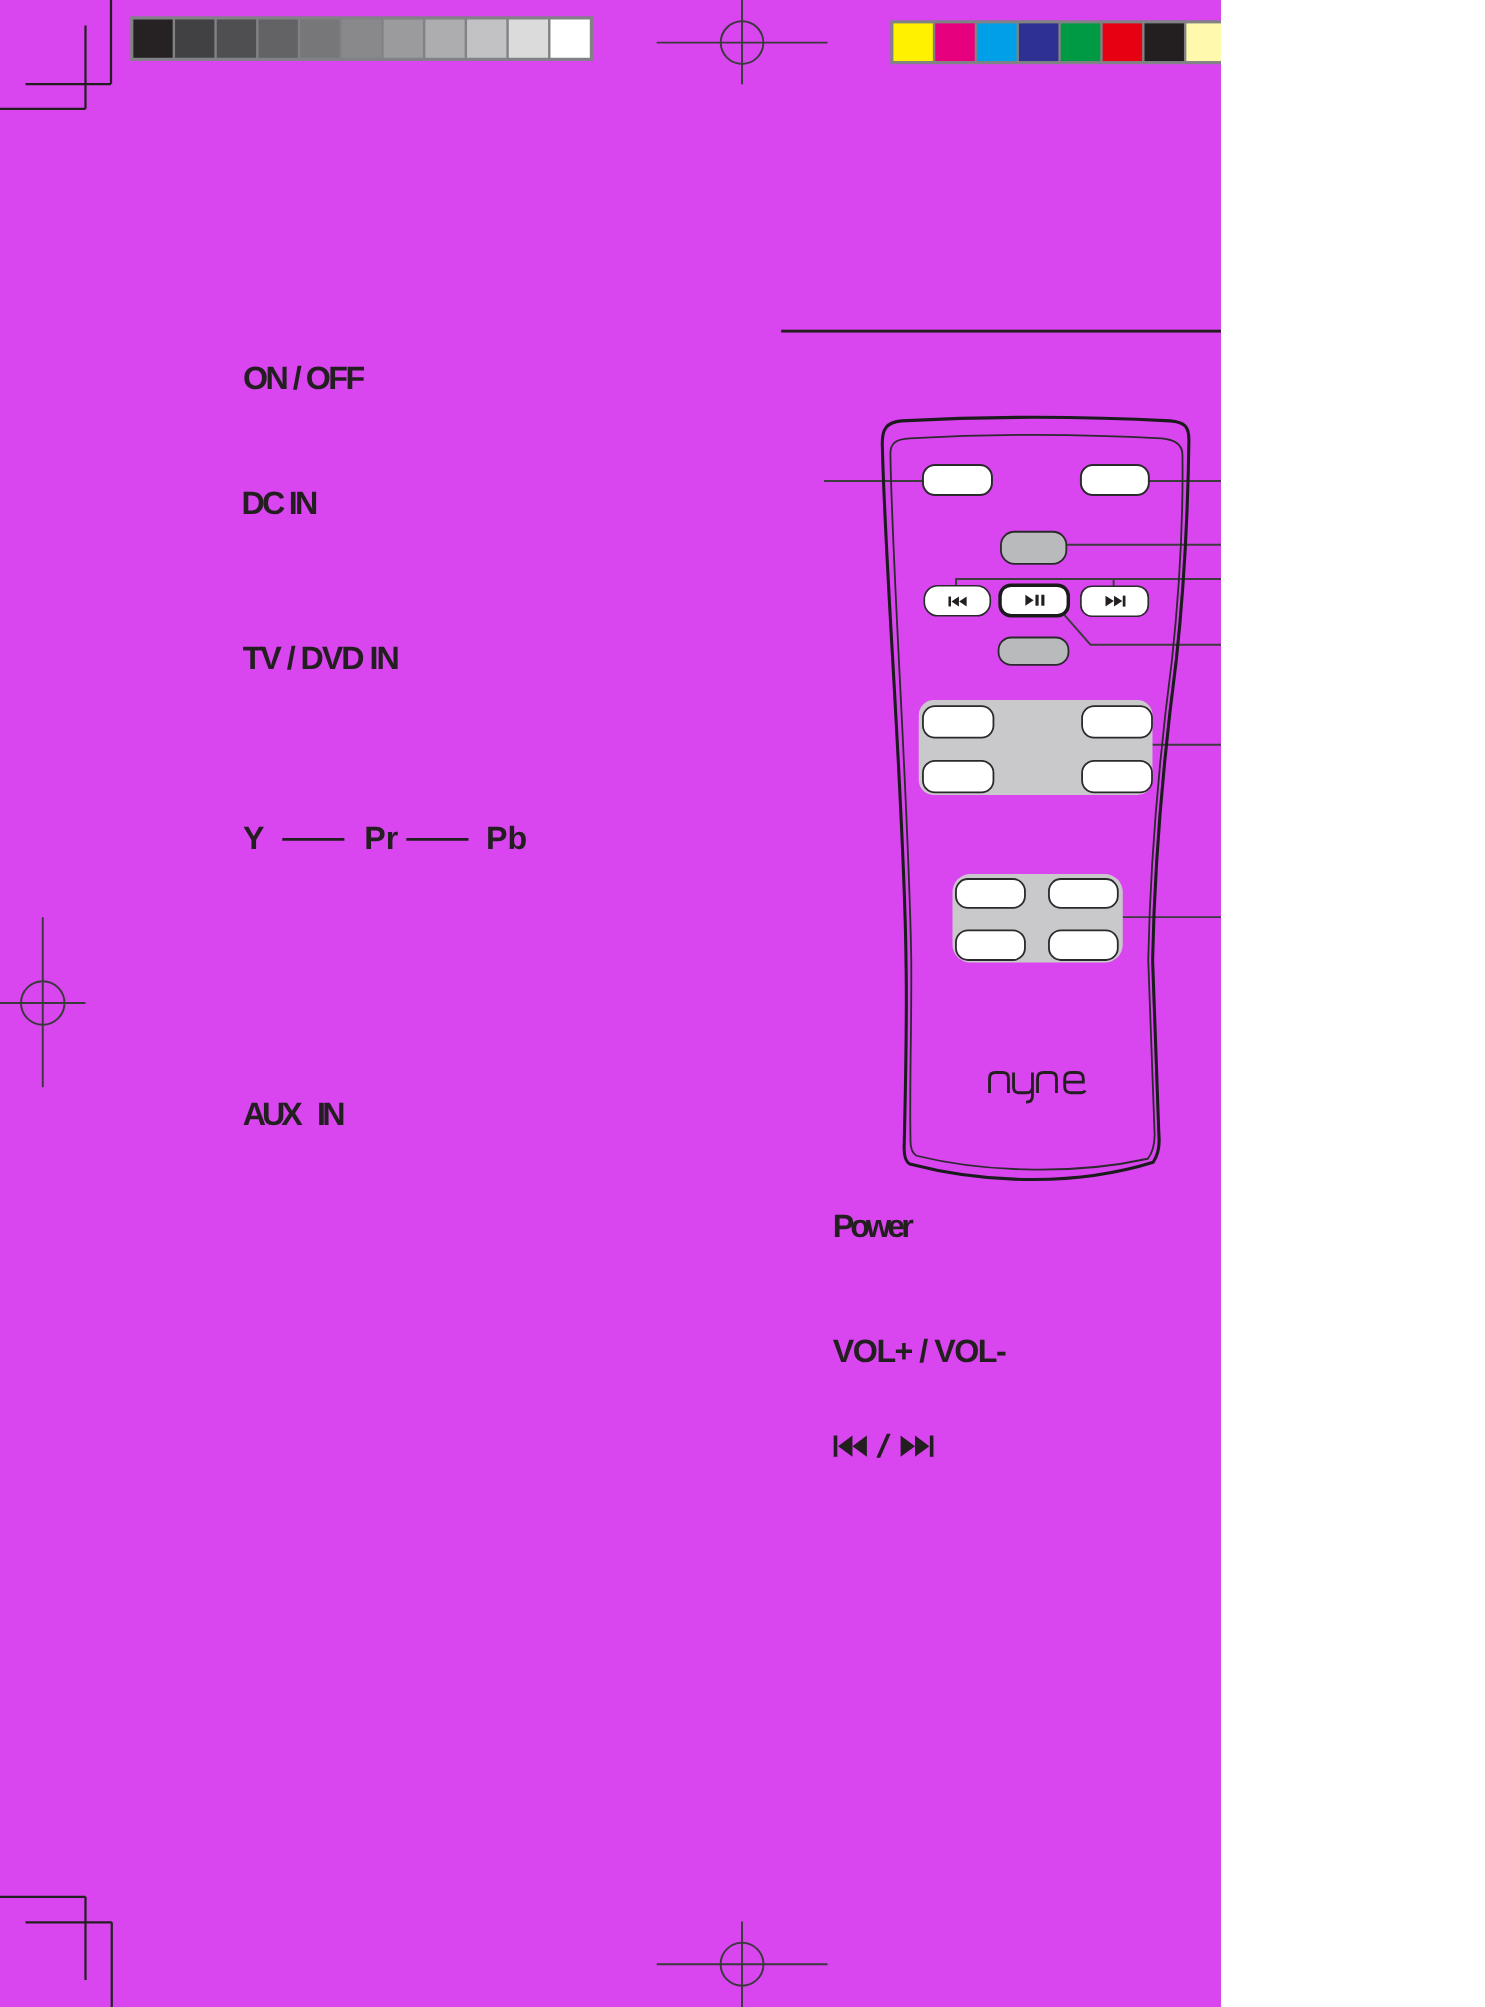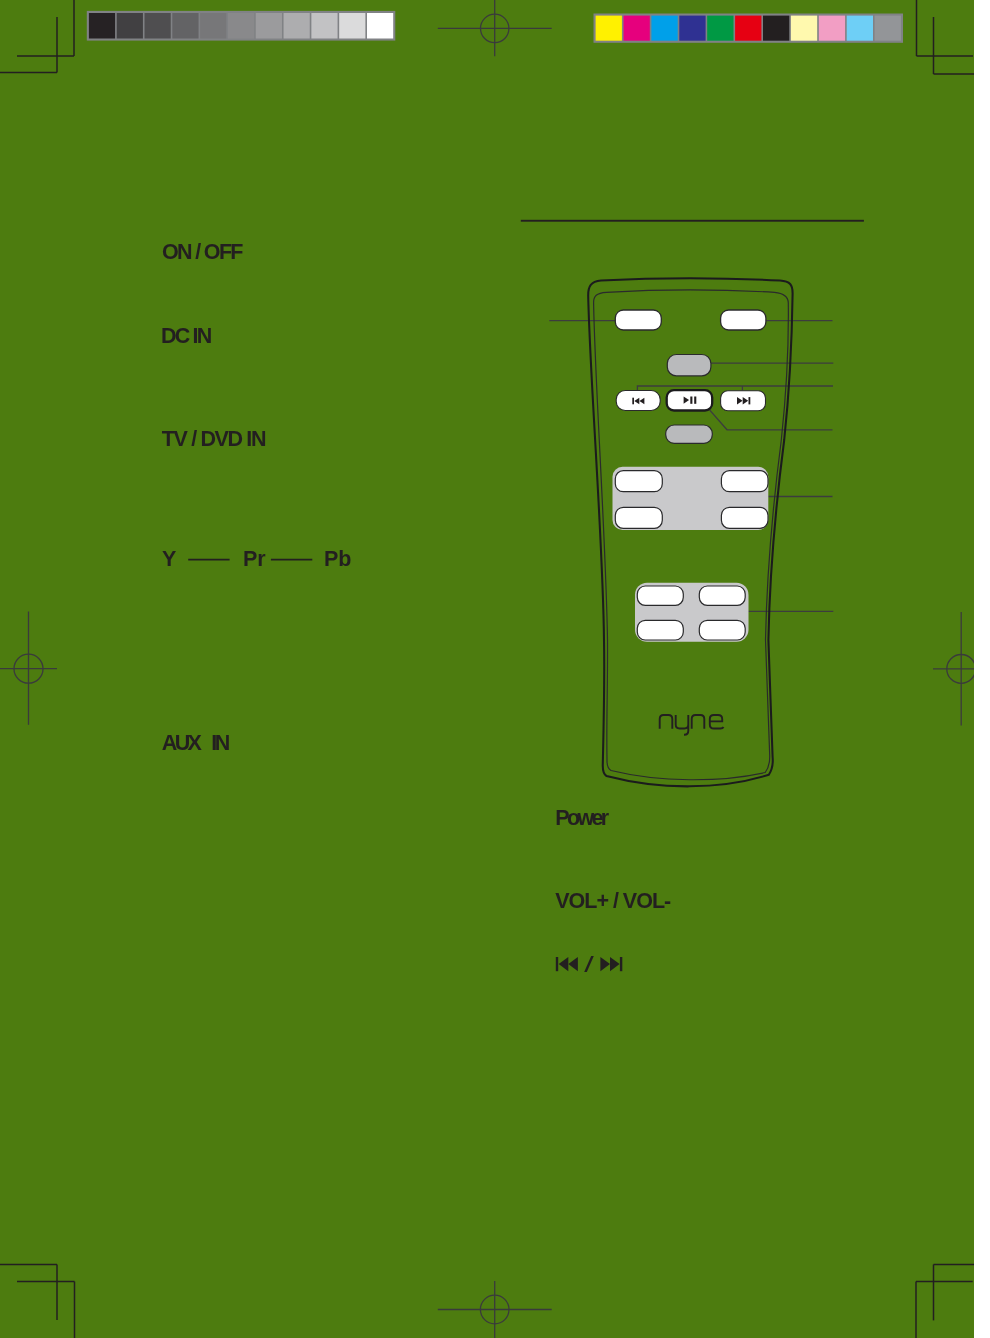--- a/index.html
+++ b/index.html
@@ -1,16 +1,16 @@
 <!DOCTYPE html>
 <html><head>
 <meta charset="utf-8">
 <style>
 html,body{margin:0;padding:0;background:#ffffff;}
-#page{position:relative;width:974px;height:1338px;background:#4d7c0f;overflow:hidden;}
+#page{position:relative;width:814px;height:1338px;background:#d946ef;overflow:hidden;}
 svg{display:block;}
 </style>
 </head>
 <body>
 <div id="page">
 <svg width="990" height="1338" viewBox="0 0 990 1338" xmlns="http://www.w3.org/2000/svg">
 
 <g stroke="#3a3a3c" stroke-width="1.3" fill="none">
 
   <circle cx="494.7" cy="28.4" r="14.2"></circle>

